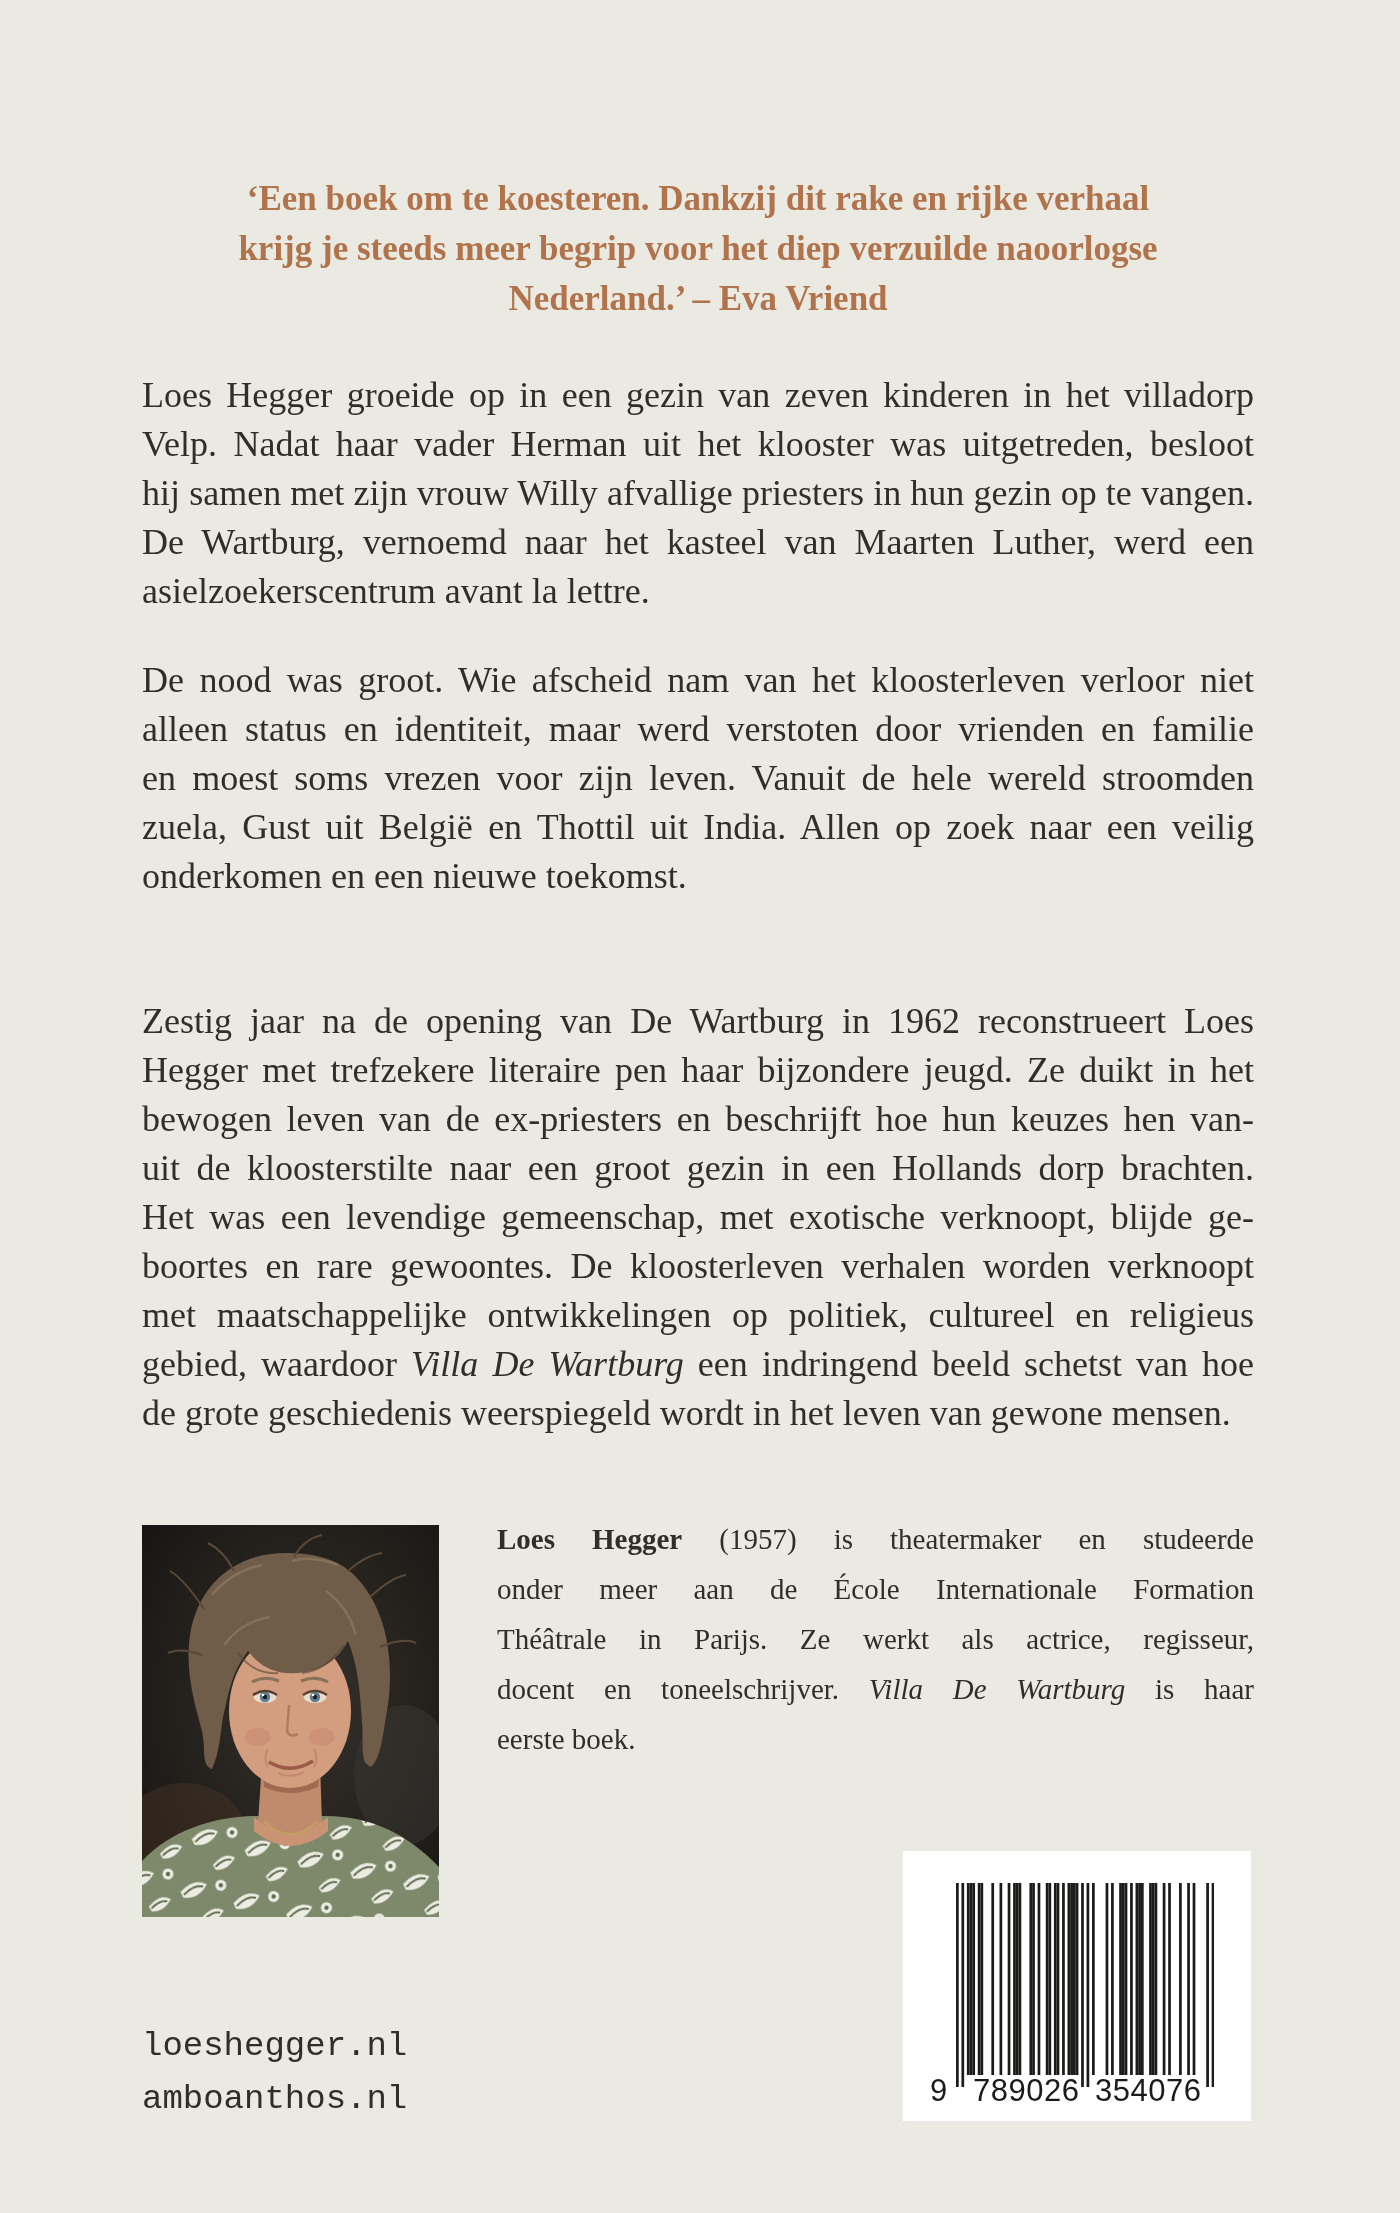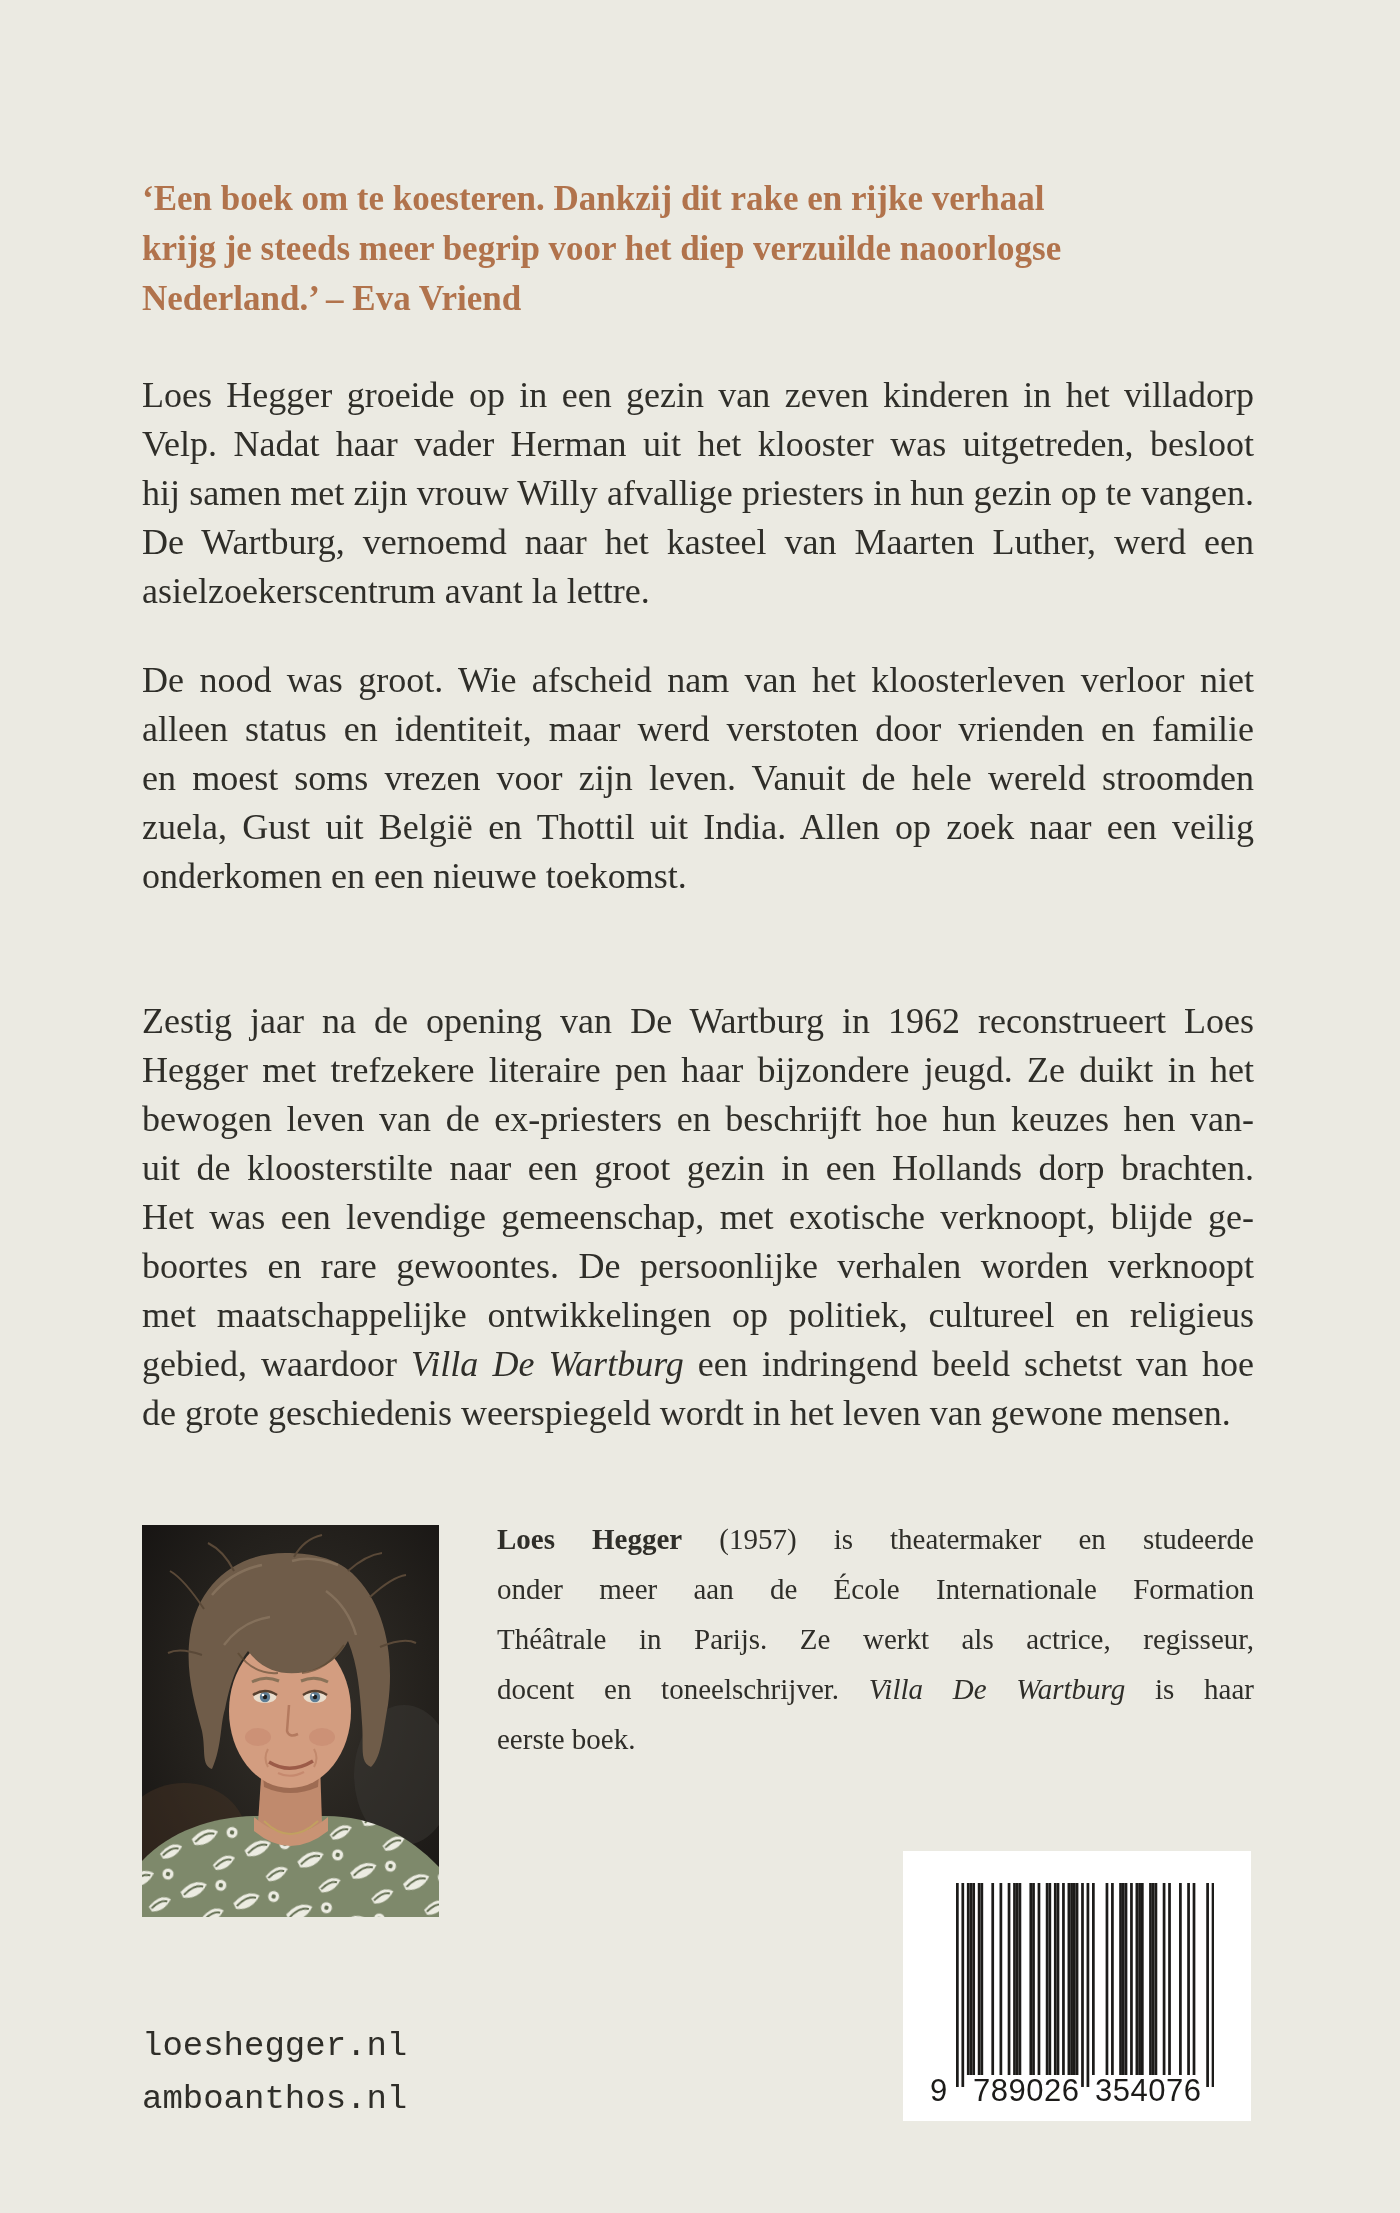--- a/index.html
+++ b/index.html
@@ -8,21 +8,21 @@
     width:1400px;height:2213px;
     background:#ebeae2;
     color:#2f2e29;
     font-family:"Liberation Serif", serif;
     overflow:hidden;
   }
   .quote{
     position:absolute;left:142px;top:174px;width:1112px;
     font-size:35px;line-height:50px;font-weight:bold;
   }
-  .quote .line{text-align:left;}
+  .quote .line{text-align:center;}
   .para{
     position:absolute;left:142px;width:1112px;
     font-size:36px;line-height:49px;
   }
   .p1{top:371px}.p2{top:656px}.p3{top:997px}
   .justify .line{text-align:justify;text-align-last:justify;}
   .justify .line.last-line{text-align-last:left;}
   .author-photo{
     position:absolute;left:142px;top:1525px;width:297px;height:392px;
   }
@@ -73,21 +73,21 @@
       <div class="line">en moest soms vrezen voor zijn leven. Vanuit de hele wereld stroomden</div>
       <div class="line">zuela, Gust uit België en Thottil uit India. Allen op zoek naar een veilig</div>
       <div class="line last-line">onderkomen en een nieuwe toekomst.</div>
     </div>
   <div class="para p3 justify">
       <div class="line">Zestig jaar na de opening van De Wartburg in 1962 reconstrueert Loes</div>
       <div class="line">Hegger met trefzekere literaire pen haar bijzondere jeugd. Ze duikt in het</div>
       <div class="line">bewogen leven van de ex-priesters en beschrijft hoe hun keuzes hen van-</div>
       <div class="line">uit de kloosterstilte naar een groot gezin in een Hollands dorp brachten.</div>
       <div class="line">Het was een levendige gemeenschap, met exotische verknoopt, blijde ge-</div>
-      <div class="line">boortes en rare gewoontes. De persoonlijke verhalen worden verknoopt</div>
+      <div class="line">boortes en rare gewoontes. De kloosterleven verhalen worden verknoopt</div>
       <div class="line">met maatschappelijke ontwikkelingen op politiek, cultureel en religieus</div>
       <div class="line">gebied, waardoor <i>Villa De Wartburg</i> een indringend beeld schetst van hoe</div>
       <div class="line last-line">de grote geschiedenis weerspiegeld wordt in het leven van gewone mensen.</div>
     </div>
 
   <div class="author-photo">
     <svg viewBox="0 0 297 392" width="297" height="392" xmlns="http://www.w3.org/2000/svg">
       <defs>
         <radialGradient id="bg" cx="55%" cy="45%" r="80%">
           <stop offset="0%" stop-color="#35312b"></stop>

